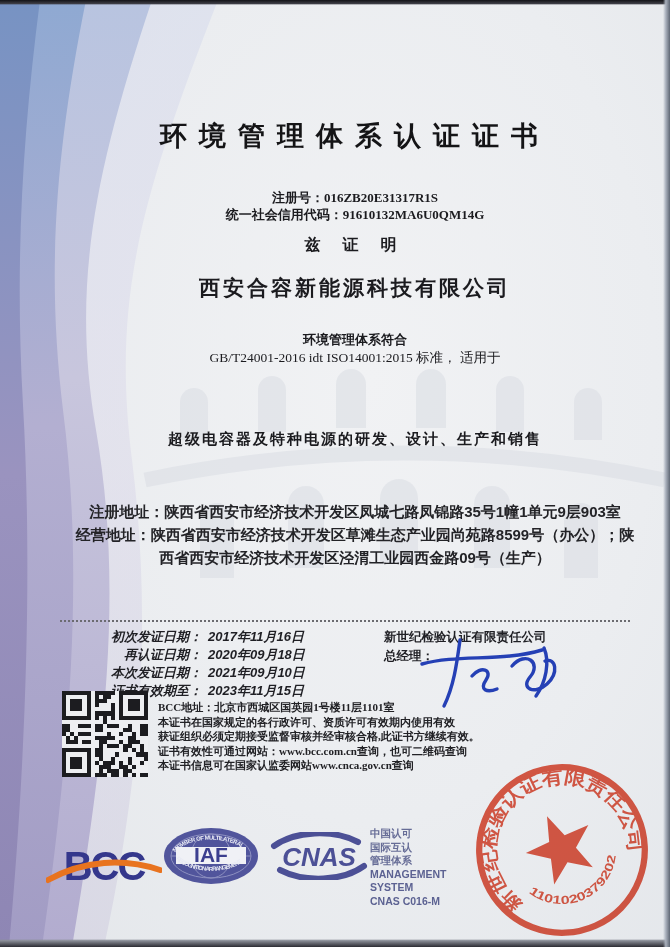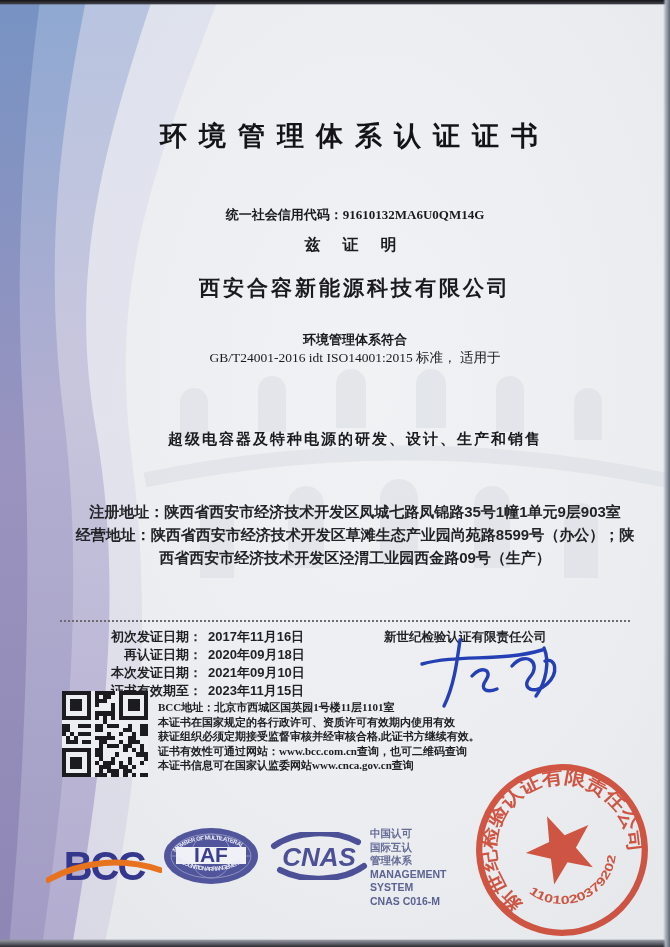--- a/index.html
+++ b/index.html
@@ -20,21 +20,21 @@
   .regline{top:189px;font-size:13px;font-weight:700;}
   .creditline{top:206px;font-size:13px;font-weight:700;}
   .hereby{top:235px;font-size:16px;font-weight:700;letter-spacing:9px;}
   .company{top:274px;font-size:21px;font-weight:600;letter-spacing:3px;}
   .sys1{top:331px;font-size:13px;font-weight:700;}
   .sys2{top:349px;font-size:13.5px;}
   .scope{top:430px;font-size:15px;font-weight:600;letter-spacing:2px;}
   .addresses{top:500px;left:72px;width:566px;text-align:center;font-size:15px;font-weight:700;line-height:23px;color:#232327;}
   .dotline{top:620px;left:60px;width:570px;border-top:2px dotted #6b6b70;height:0;}
   .dates{top:628px;left:86px;font-size:13px;font-weight:700;color:#1f1f24;}
-  .dates .row{display:flex;line-height:18px;}
+  .dates .row{display:flex;line-height:18px;font-style:italic;}
   .dates .lbl{width:116px;text-align:right;}
   .dates .val{padding-left:6px;}
   .issuer{top:628px;left:384px;font-size:12.5px;font-weight:700;color:#1f1f24;line-height:19px;text-align:left;}
   .sig{top:634px;left:416px;width:160px;height:76px;}
   .qr{top:691px;left:62px;width:86px;height:86px;}
   .fineprint{top:692px;left:158px;width:340px;font-size:11px;font-weight:600;line-height:14.6px;text-align:left;color:#222226;margin-top:8px;}
   
   .stamp{top:760px;left:472px;width:180px;height:180px;transform:rotate(-24deg);opacity:.9;mix-blend-mode:multiply;}
   
   .bcc{top:838px;left:50px;width:108px;height:60px;}
@@ -93,20 +93,23 @@
       <path d="M148,228 v-64 a18,18 0 0 1 36,0 v64 z"></path>
       <path d="M240,224 v-66 a19,19 0 0 1 38,0 v66 z"></path>
       <path d="M334,228 v-64 a18,18 0 0 1 36,0 v64 z"></path>
       <path d="M424,238 v-58 a17,17 0 0 1 34,0 v58 z"></path>
     </g>
     <path d="M5,140 Q 265,86 525,140" stroke="#dcdfe5" stroke-width="15" fill="none"></path>
   </svg>
 
   <div class="abs col title serif">环境管理体系认证证书</div>
 
+  <div class="abs col regline serif">
+    <span>注册号：</span><span>016ZB20E31317R1S</span>
+  </div>
   <div class="abs col creditline serif">
     <span>统一社会信用代码：</span><span>91610132MA6U0QM14G</span>
   </div>
 
   <div class="abs col hereby serif">兹 证 明</div>
   <div class="abs col company serif">西安合容新能源科技有限公司</div>
   <div class="abs col sys1 serif">环境管理体系符合</div>
   <div class="abs col sys2 serif">GB/T24001-2016 idt ISO14001:2015 标准，  适用于</div>
   <div class="abs col scope serif">超级电容器及特种电源的研发、设计、生产和销售</div>
 
@@ -131,20 +134,21 @@
         <span class="val">2021年09月10日</span>
       </div>
     <div class="row">
         <span class="lbl">证书有效期至：</span>
         <span class="val">2023年11月15日</span>
       </div>
   </div>
 
   <div class="abs issuer">
     <div>新世纪检验认证有限责任公司</div>
+    <div>总经理：</div>
   </div>
   <svg class="abs sig" viewBox="0 0 160 76">
     <g stroke="#2540b5" stroke-width="3.4" fill="none" stroke-linecap="round">
       <path d="M6,30 C 42,20 86,28 126,16"></path>
       <path d="M44,6 C 41,28 38,52 28,72"></path>
       <path d="M56,42 c 9,-11 21,-6 14,4 c -7,10 1,13 11,9"></path>
       <path d="M96,32 c 14,-16 30,-3 18,11 c -10,12 5,18 17,7 c 12,-11 9,-27 -2,-23"></path>
       <path d="M128,14 c 6,14 2,34 -8,48"></path>
     </g>
   </svg>

